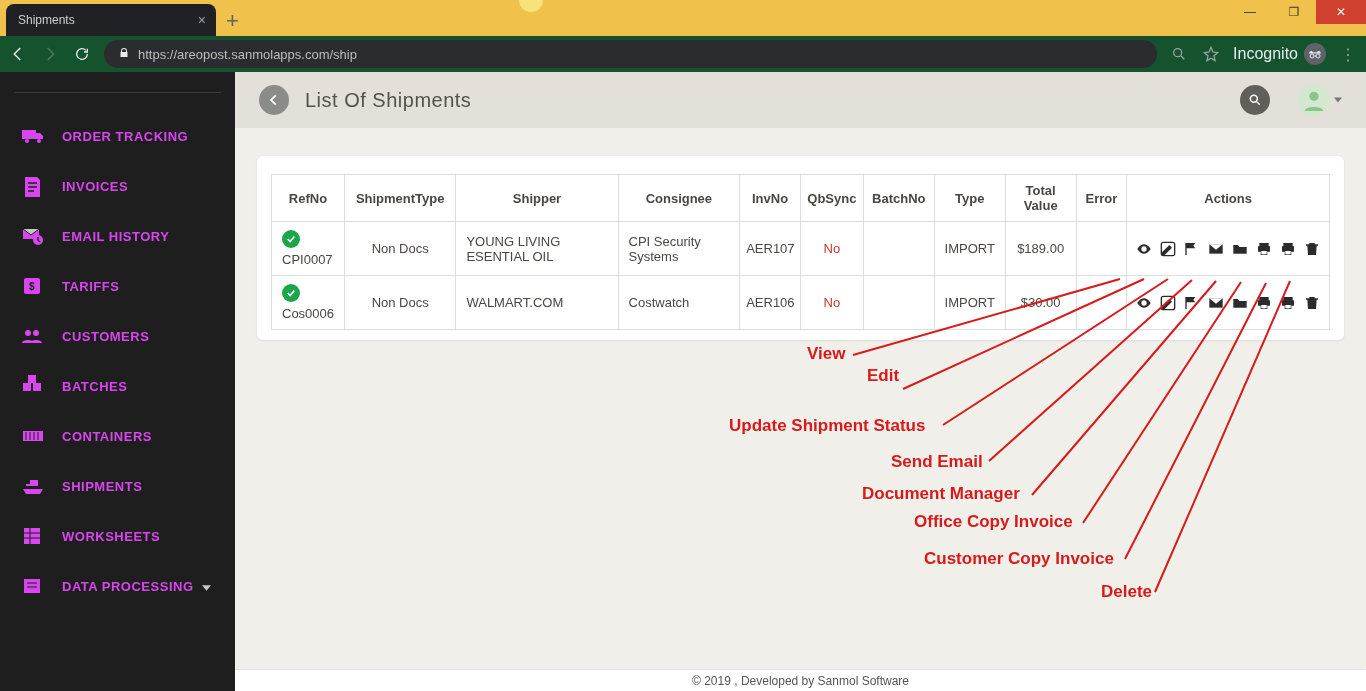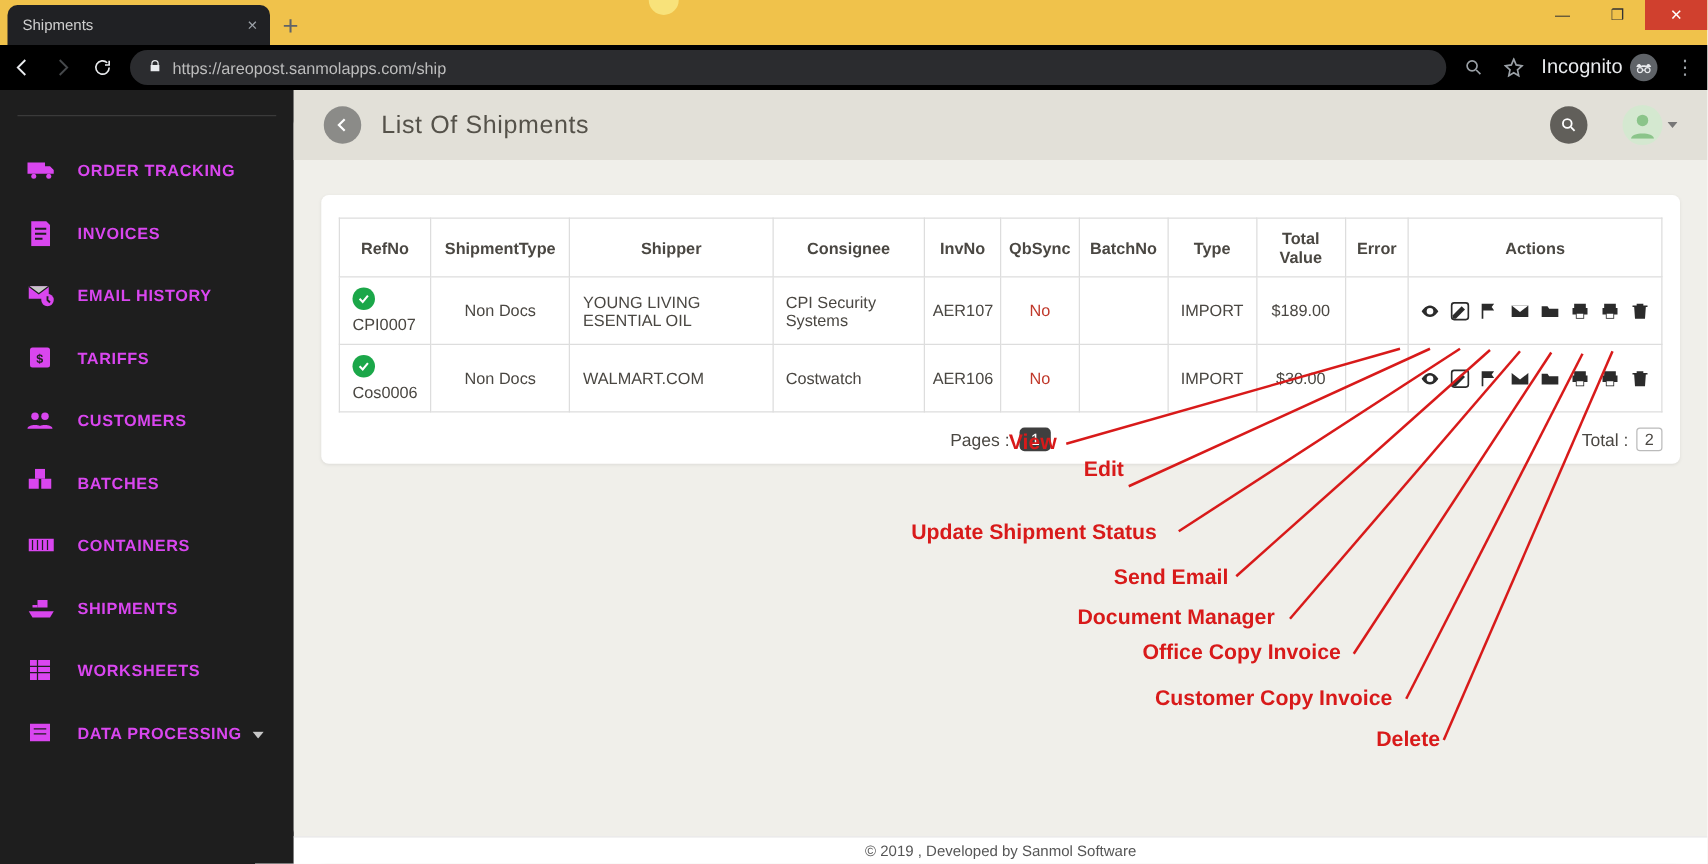--- a/index.html
+++ b/index.html
@@ -11,21 +11,21 @@
 .browser-tab { background: #202124; color: #cfcfcf; height: 32px; margin-top: 4px; border-top-left-radius: 8px; border-top-right-radius: 8px; display: flex; align-items: center; padding: 0 12px; font-size: 12px; width: 210px; margin-left: 6px; position: relative; }
 .browser-tab .close-x { position: absolute; right: 10px; font-size: 14px; color: #9aa0a6; }
 .new-tab-btn { color: #5f6368; font-size: 22px; margin-left: 10px; margin-top: 6px; cursor: pointer; }
 .tab-spacer { flex: 1; }
 .top-sun { width: 24px; height: 12px; background: #f8e27a; border-bottom-left-radius: 12px; border-bottom-right-radius: 12px; margin-top: 0; margin-left: 280px; }
 .win-ctrls { margin-left: auto; display: flex; height: 24px; }
 .win-btn { width: 44px; height: 24px; display: flex; align-items: center; justify-content: center; font-size: 12px; color: #333; }
 .win-btn.close { background: #d0402e; color: #fff; width: 50px; }
 
 
-.chromebar { height: 36px; background: #000000; display: flex; align-items: center; padding: 0 8px; color: #9aa0a6; gap: 12px; }
+.chromebar { height: 36px; background: #14532d; display: flex; align-items: center; padding: 0 8px; color: #9aa0a6; gap: 12px; }
 .chrome-icon { width: 20px; height: 20px; display: flex; align-items: center; justify-content: center; font-size: 16px; cursor: pointer; }
 .url-box { flex: 1; background: #2b2c2f; height: 28px; border-radius: 14px; display: flex; align-items: center; padding: 0 14px; color: #bdbdbd; font-size: 13px; gap: 8px; }
 .url-box .lock { font-size: 12px; }
 .incog-pill { display: flex; align-items: center; gap: 6px; font-size: 16px; color: #e8eaed; }
 .incog-circle { width: 22px; height: 22px; border-radius: 50%; background: #5f6368; display: flex; align-items: center; justify-content: center; overflow: hidden; }
 .incog-circle svg { width: 16px; height: 10px; }
 
 
 .app { display: flex; height: calc(691px - 36px - 36px); width: 1366px; }
 
@@ -423,30 +423,20 @@
                     <span class="act-icon">
                       <svg viewBox="0 0 24 24" width="18" height="16">
                         <use href="#a-trash"></use>
                       </svg>
                     </span>
                   </div>
                 </td>
               </tr>
             </tbody>
         </table>
-        <div class="paging-row">
-          <div class="pages-center">
-            <span>Pages :</span>
-            <span class="page-pill">1</span>
-          </div>
-          <div class="total-right">
-            <span>Total :</span>
-            <span class="total-box">2</span>
-          </div>
-        </div>
       </div>
 
       <div class="annot-layer">
         <svg>
           <g stroke="#d81a1a" stroke-width="2" fill="none">
             <line x1="618" y1="227" x2="885" y2="151"></line>
             <line x1="668" y1="261" x2="909" y2="151"></line>
             <line x1="708" y1="297" x2="933" y2="151"></line>
             <line x1="754" y1="333" x2="957" y2="152"></line>
             <line x1="797" y1="367" x2="981" y2="153"></line>

